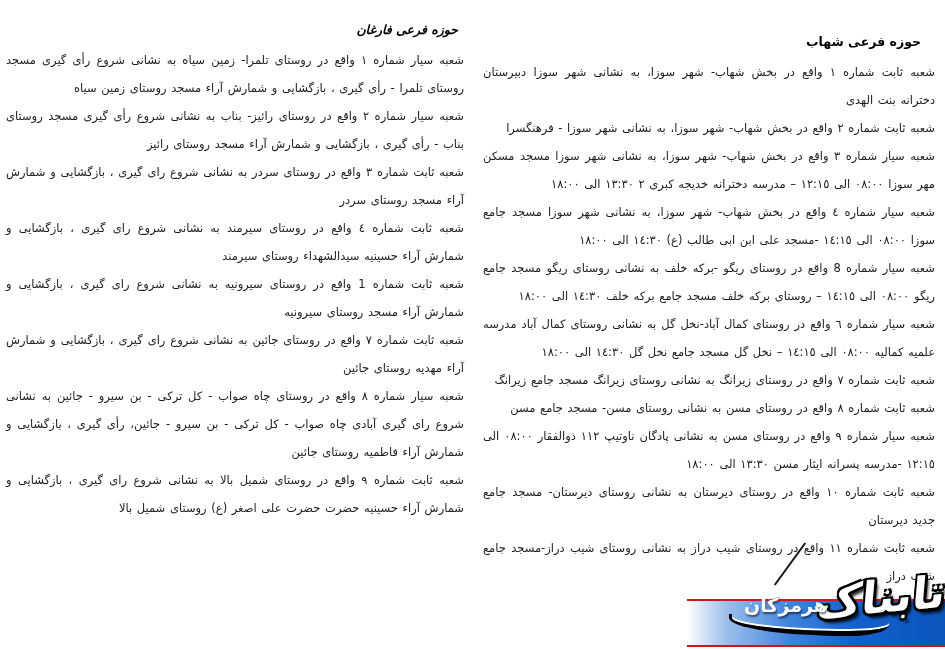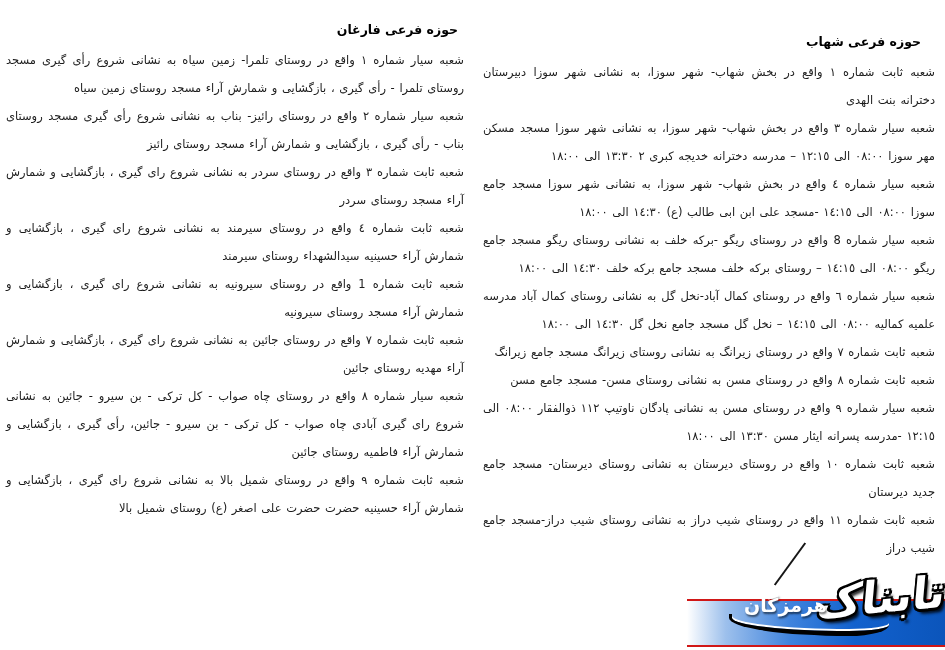--- a/index.html
+++ b/index.html
@@ -22,21 +22,21 @@
   .col-title {
     font-weight: bold;
     font-size: 12.5px;
     line-height: 20px;
     text-align: right;
     padding-left: 10px;
     margin: 0 0 6px 0;
     color: #000;
   }
   .col-shahab .col-title  { padding-right: 14px; }
-  .col-farghan .col-title { padding-right: 6px; }
+  .col-farghan .col-title { padding-right: 6px; font-style: italic; }
 
   .entry {
     margin: 0;
     font-size: 11.5px;
     line-height: 28px;
     text-align: justify;
     text-align-last: right;
     word-spacing: 1px;
     color: #1c1c1c;
   }
@@ -101,20 +101,21 @@
 </style>
 </head>
 <body>
 
 <div class="page">
 
   <section class="column col-shahab">
     <h2 class="col-title">حوزه فرعی شهاب</h2>
     <div class="entries">
         <p class="entry">شعبه ثابت  شماره ١ واقع در بخش شهاب- شهر سوزا، به نشانی شهر سوزا دبیرستان دخترانه بنت الهدی</p>
+        <p class="entry">شعبه ثابت  شماره ٢ واقع در بخش شهاب- شهر سوزا، به نشانی شهر سوزا - فرهنگسرا</p>
         <p class="entry">شعبه سیار  شماره ٣ واقع در بخش شهاب- شهر سوزا، به نشانی شهر سوزا مسجد مسکن مهر سوزا ٠٨:٠٠ الی ١٢:١٥ – مدرسه دخترانه خدیجه کبری ٢  ١٣:٣٠ الی ١٨:٠٠</p>
         <p class="entry">شعبه سیار  شماره ٤ واقع در بخش شهاب- شهر سوزا، به نشانی شهر سوزا مسجد جامع سوزا ٠٨:٠٠ الی ١٤:١٥ -مسجد علی ابن ابی طالب (ع) ١٤:٣٠ الی ١٨:٠٠</p>
         <p class="entry">شعبه سیار  شماره 8 واقع در  روستای ریگو -برکه خلف به نشانی روستای ریگو مسجد جامع ریگو ٠٨:٠٠ الی ١٤:١٥ – روستای برکه خلف مسجد جامع برکه خلف ١٤:٣٠ الی ١٨:٠٠</p>
         <p class="entry">شعبه سیار  شماره ٦ واقع در  روستای کمال آباد-نخل گل به نشانی روستای کمال آباد مدرسه علمیه کمالیه ٠٨:٠٠ الی ١٤:١٥ – نخل گل مسجد جامع نخل گل ١٤:٣٠ الی ١٨:٠٠</p>
         <p class="entry">شعبه ثابت  شماره ٧ واقع در  روستای زیرانگ به نشانی روستای زیرانگ مسجد جامع زیرانگ</p>
         <p class="entry">شعبه ثابت  شماره ٨ واقع در  روستای مسن به نشانی روستای مسن- مسجد جامع مسن</p>
         <p class="entry">شعبه سیار  شماره ٩ واقع در  روستای مسن به نشانی پادگان ناوتیپ ١١٢ ذوالفقار ٠٨:٠٠ الی ١٢:١٥ -مدرسه پسرانه ایثار مسن ١٣:٣٠ الی ١٨:٠٠</p>
         <p class="entry">شعبه ثابت  شماره ١٠ واقع در  روستای دیرستان به نشانی روستای دیرستان- مسجد جامع جدید دیرستان</p>
         <p class="entry">شعبه ثابت  شماره ١١ واقع در  روستای شیب دراز به نشانی روستای شیب دراز-مسجد جامع شیب دراز</p>
       </div>

